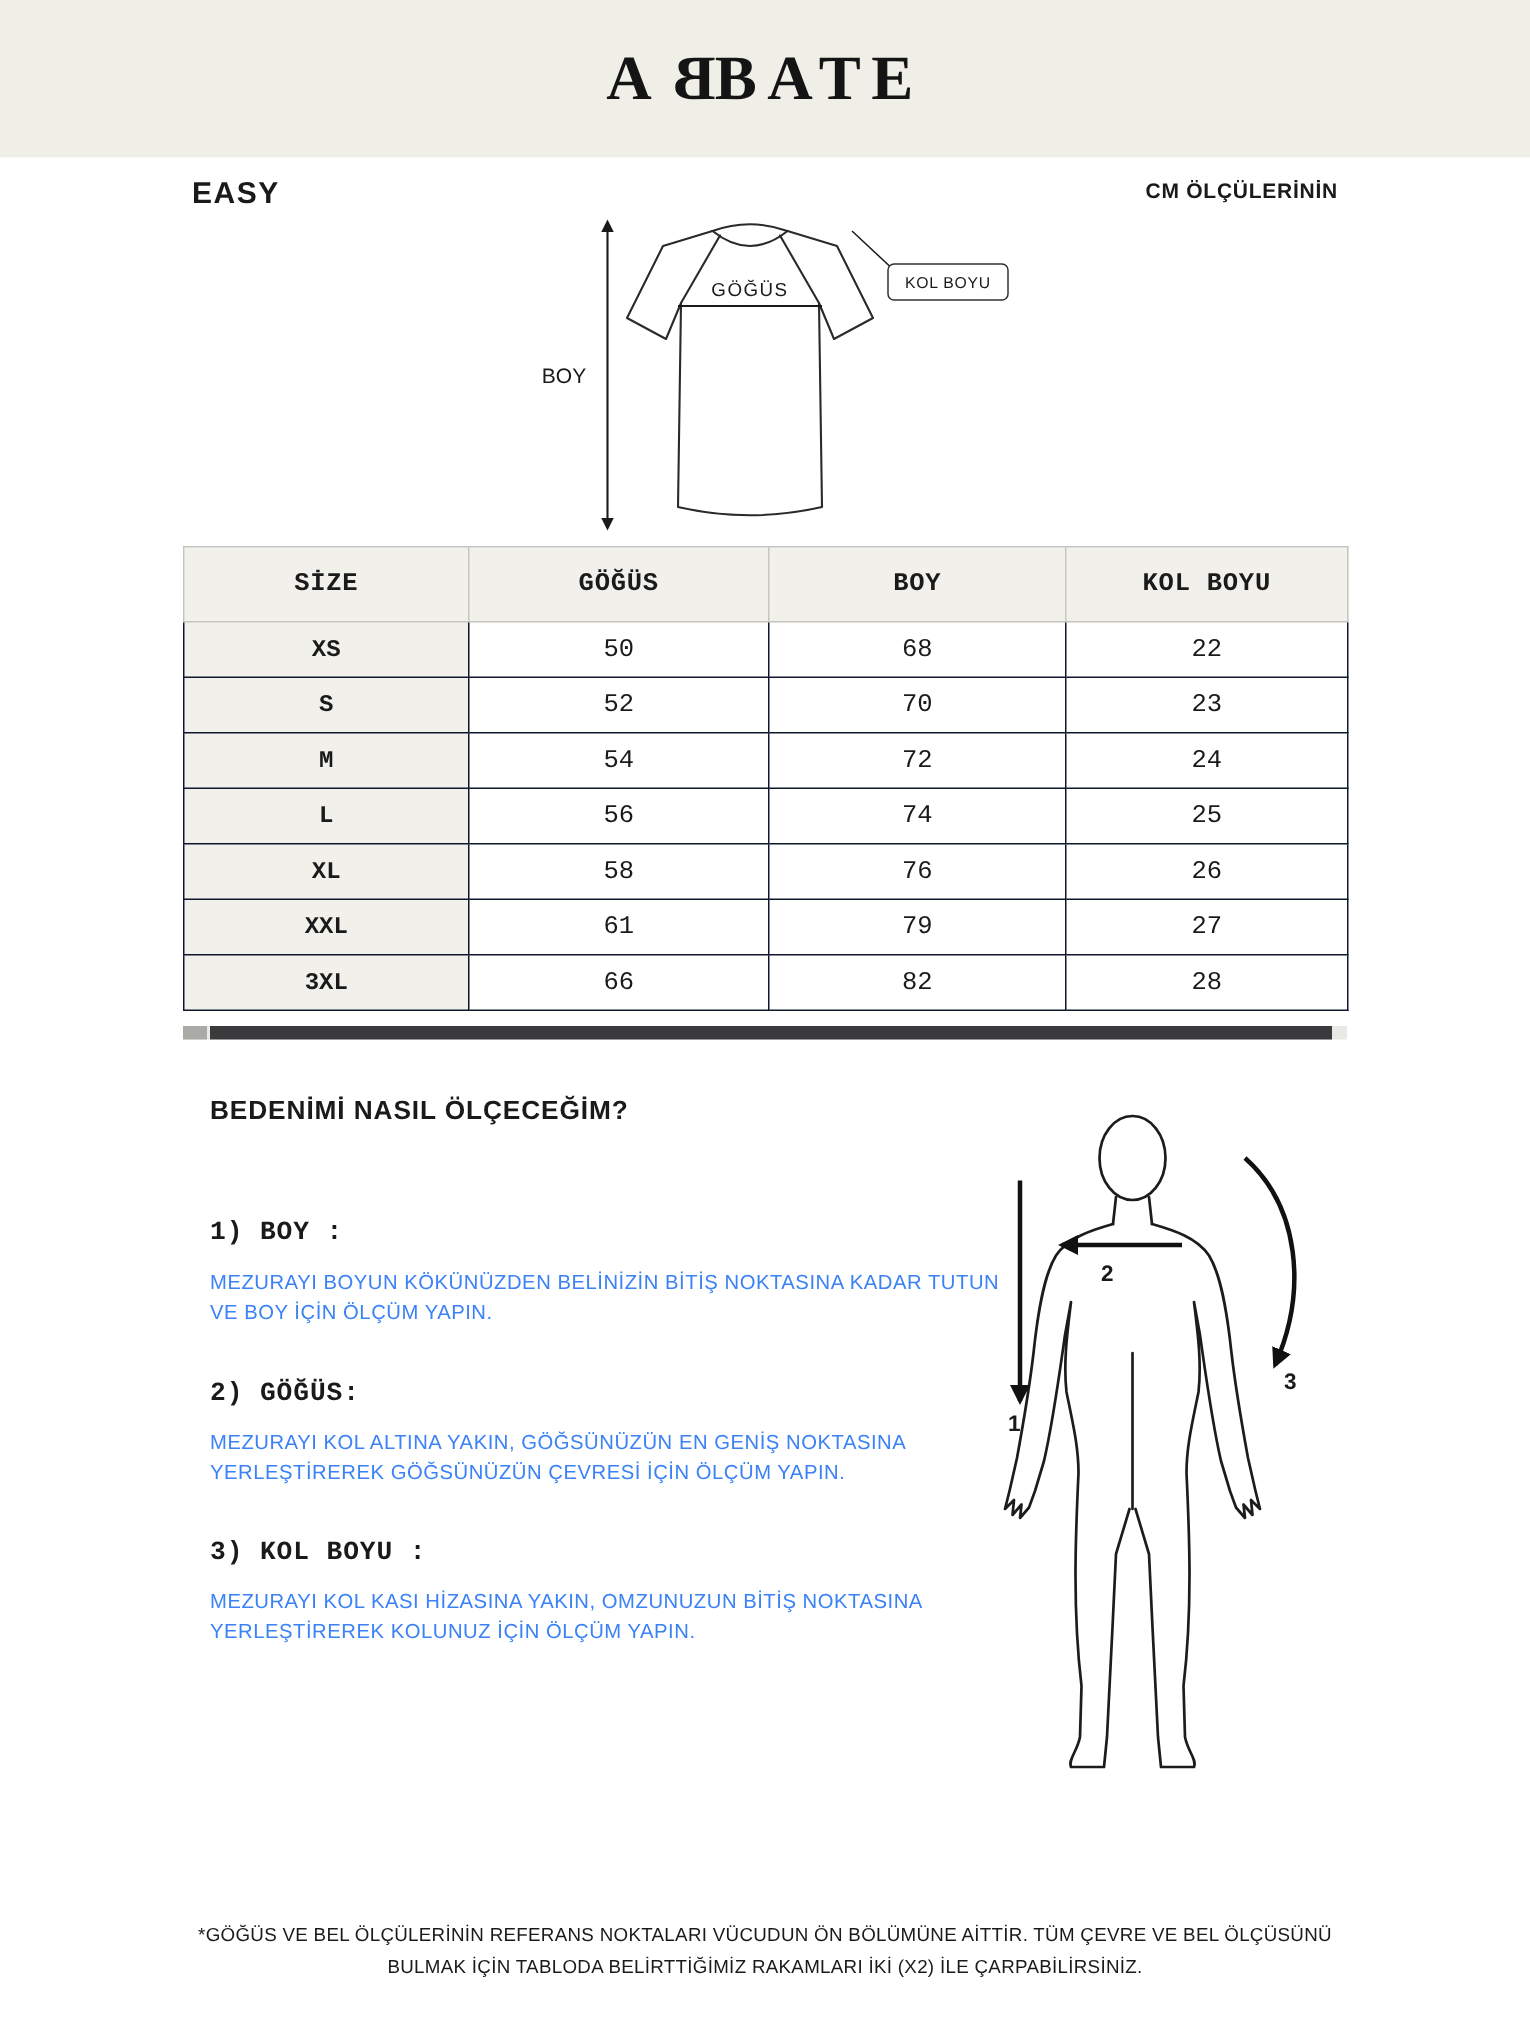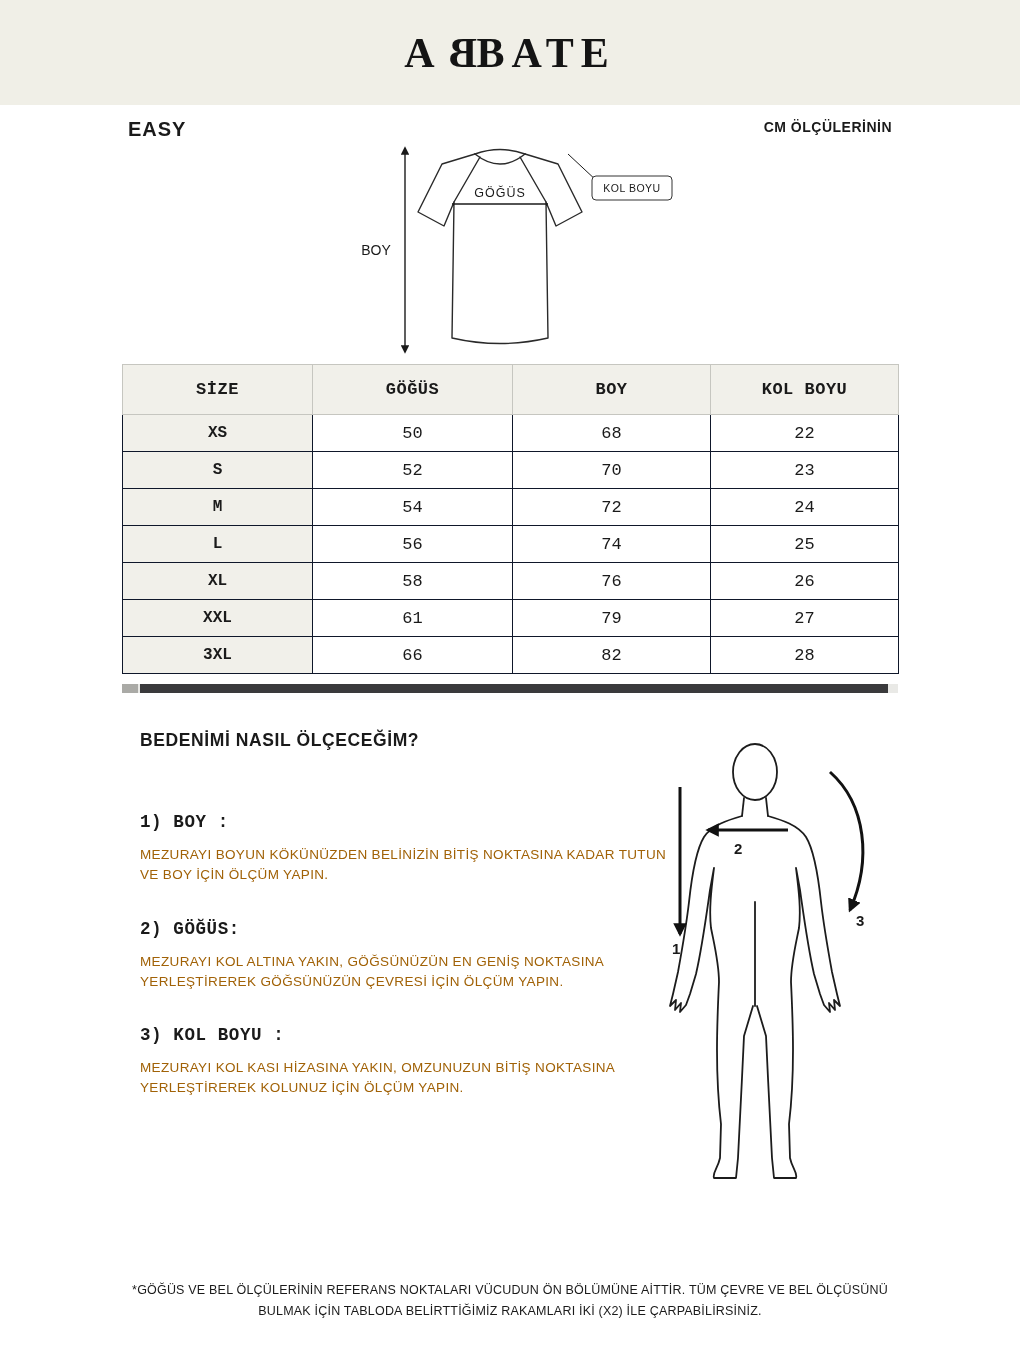--- a/index.html
+++ b/index.html
@@ -62,21 +62,21 @@
   }
 
   
   .guide-title {
     position:absolute; left:140px; top:730px; font-size:17.5px; font-weight:bold;
     letter-spacing:0.6px;
   }
   .steps { position:absolute; left:140px; top:812px; width:548px; }
   .step { margin-bottom:33px; }
   .step-heading { font-size:17.5px; font-weight:bold; letter-spacing:0.6px; margin-bottom:13px;font-family:Liberation Mono, monospace; }
-  .step-text { font-size:13.5px; line-height:1.5; letter-spacing:0.35px; color:#a16207; }
+  .step-text { font-size:13.5px; line-height:1.5; letter-spacing:0.35px; color:#3b82f6; }
 
   
   .footer {
     position:absolute; left:120px; right:120px; top:1280px; text-align:center;
     font-size:12.5px; font-weight:normal; line-height:1.65; letter-spacing:0.2px;
   }
 </style>
 </head>
 <body>
 

